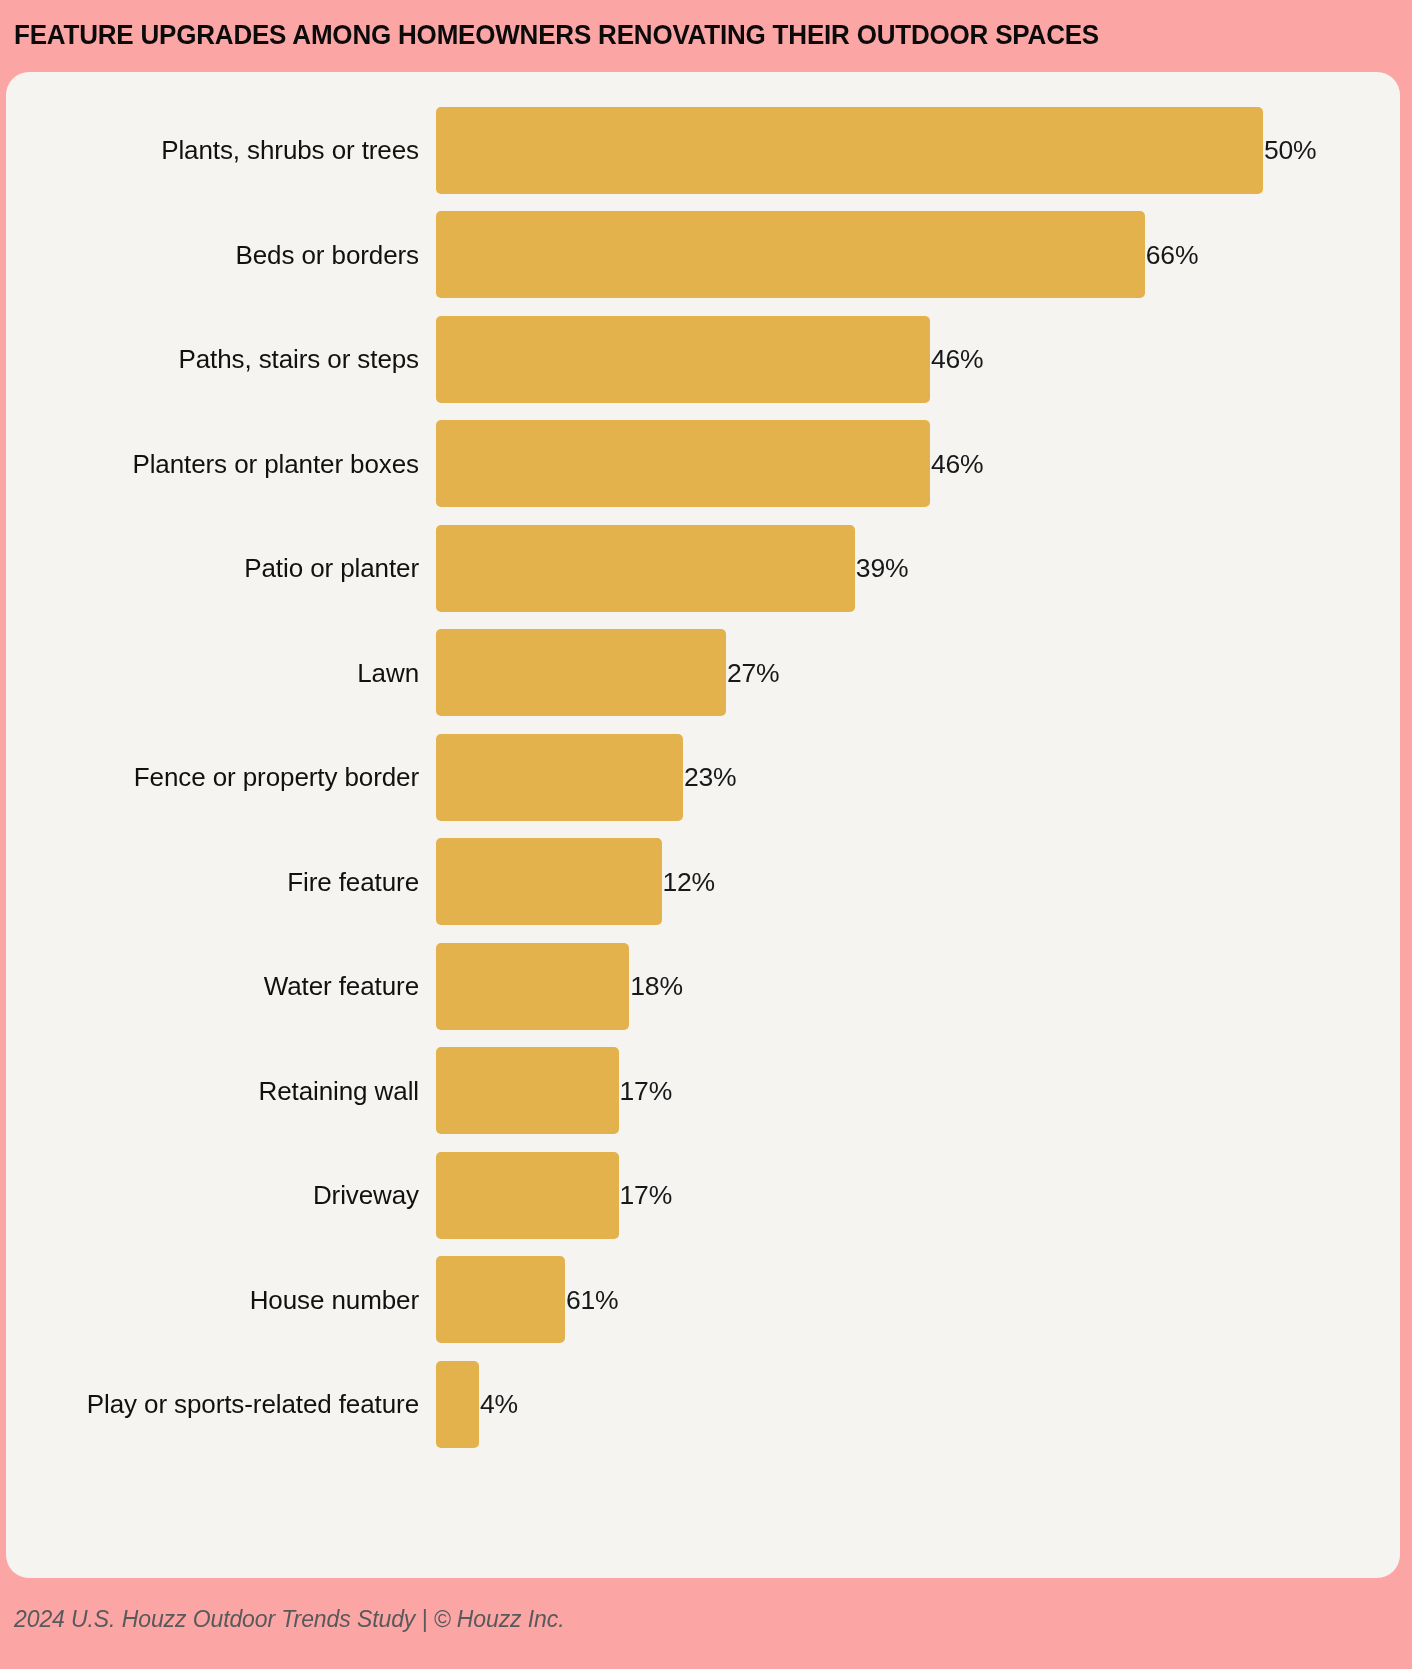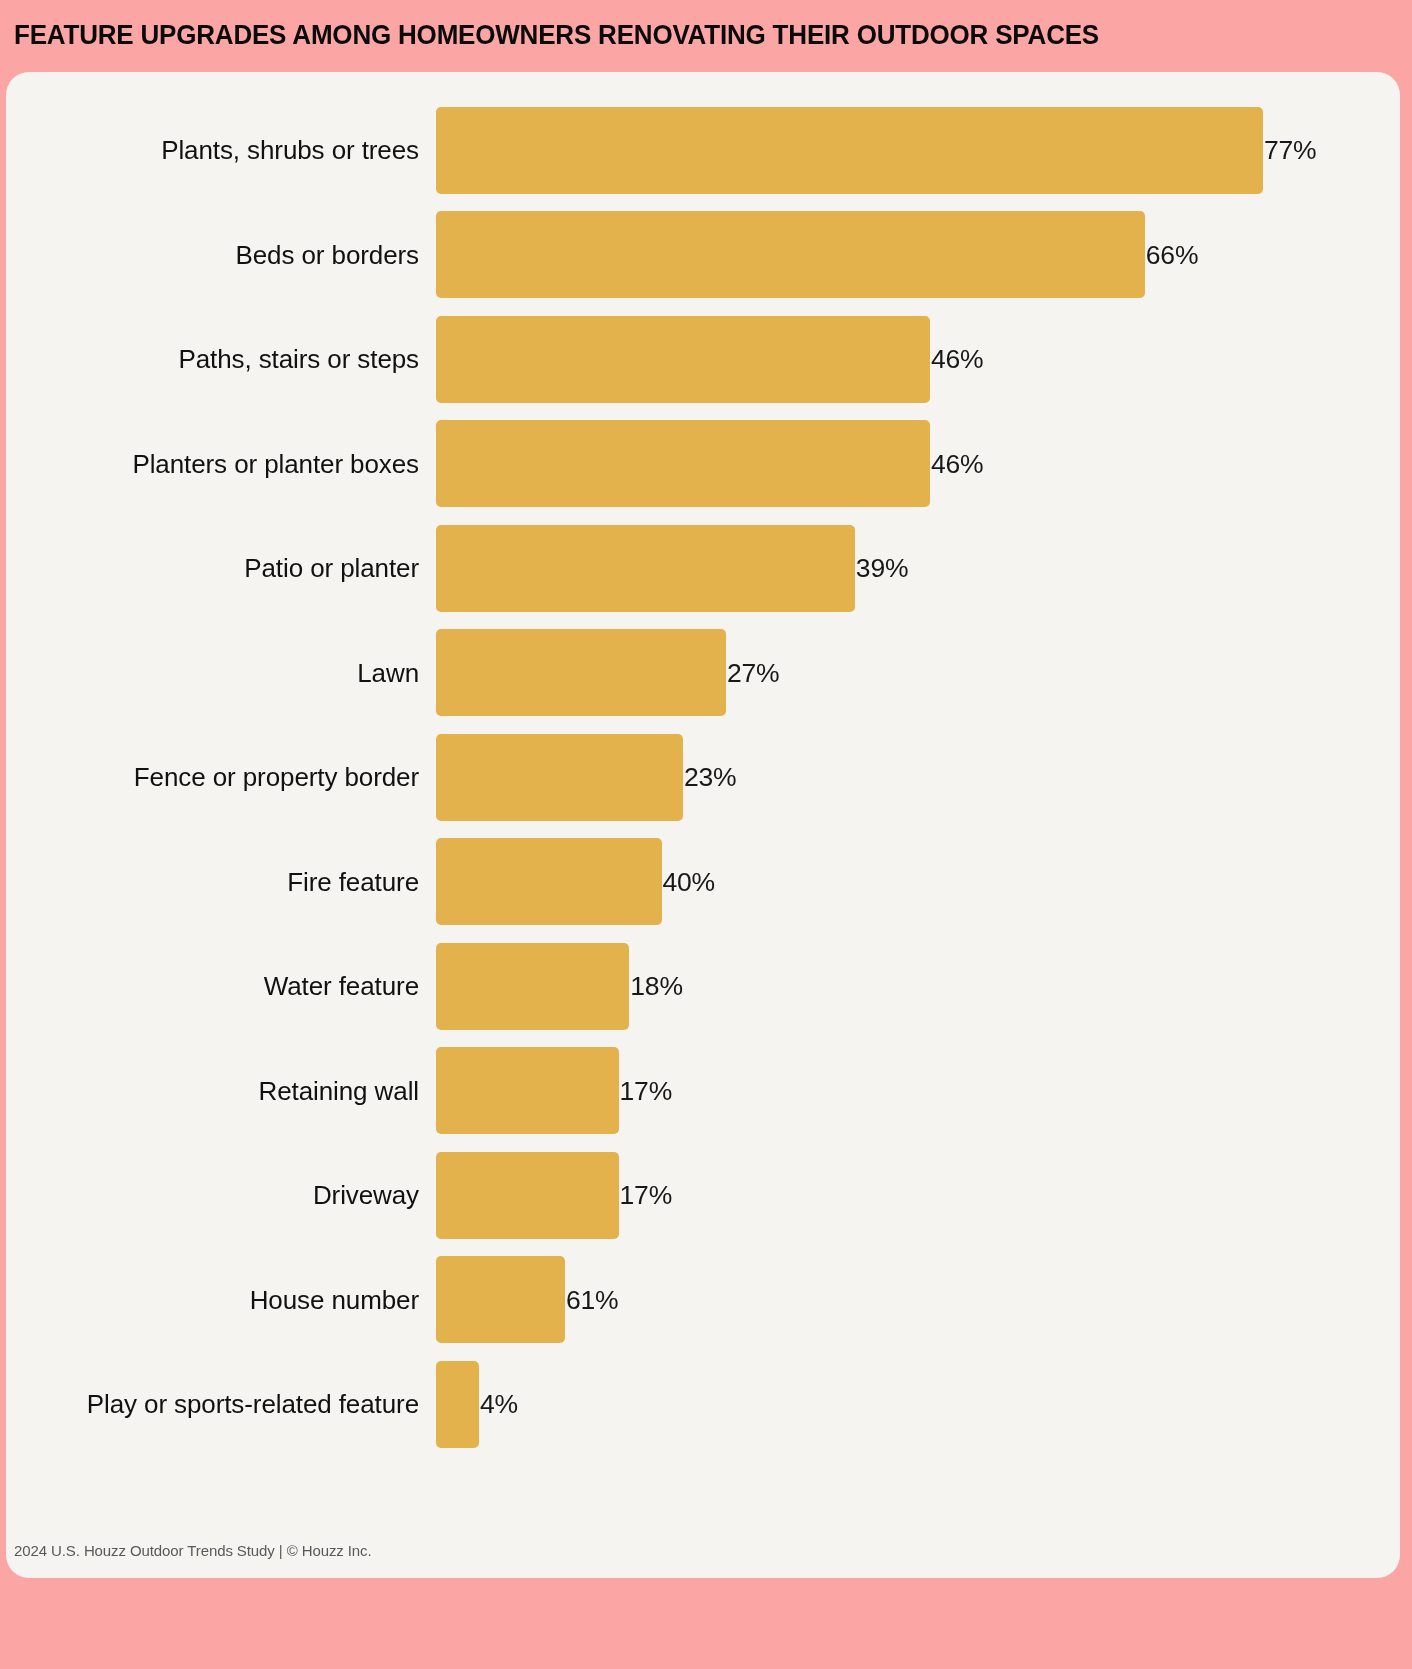--- a/index.html
+++ b/index.html
@@ -81,41 +81,42 @@
     color: #16181A;
     line-height: 30px;
     letter-spacing: -0.2px;
     white-space: nowrap;
     padding-left: 1px;
     flex: none;
   }
   #chart-footer {
     position: absolute;
     left: 14px;
-    top: 1542px;
-    font-size: 15px;
+    top: 1606px;
+    font-size: 23px;
     color: #58595B;
     letter-spacing: -0.1px;
     white-space: nowrap;
+    font-style: italic;
   }
 </style>
 </head>
 <body>
 
 <div id="infographic">
 
   <div id="chart-title">FEATURE UPGRADES AMONG HOMEOWNERS RENOVATING THEIR OUTDOOR SPACES</div>
 
   <div id="chart-card">
     <div id="plot-area">
         <div class="bar-row">
           <div class="cat-label">Plants, shrubs or trees</div>
           <div class="bar-wrap">
             <div class="bar" style="width: 826.98px; background: rgb(227, 178, 76);"></div>
-            <div class="bar-value">77%</div>
+            <div class="bar-value">50%</div>
           </div>
         </div>
         <div class="bar-row">
           <div class="cat-label">Beds or borders</div>
           <div class="bar-wrap">
             <div class="bar" style="width: 708.84px; background: rgb(227, 178, 76);"></div>
             <div class="bar-value">66%</div>
           </div>
         </div>
         <div class="bar-row">
@@ -150,21 +151,21 @@
           <div class="cat-label">Fence or property border</div>
           <div class="bar-wrap">
             <div class="bar" style="width: 247.02px; background: rgb(227, 178, 76);"></div>
             <div class="bar-value">23%</div>
           </div>
         </div>
         <div class="bar-row">
           <div class="cat-label">Fire feature</div>
           <div class="bar-wrap">
             <div class="bar" style="width: 225.54px; background: rgb(227, 178, 76);"></div>
-            <div class="bar-value">40%</div>
+            <div class="bar-value">12%</div>
           </div>
         </div>
         <div class="bar-row">
           <div class="cat-label">Water feature</div>
           <div class="bar-wrap">
             <div class="bar" style="width: 193.32px; background: rgb(227, 178, 76);"></div>
             <div class="bar-value">18%</div>
           </div>
         </div>
         <div class="bar-row">

